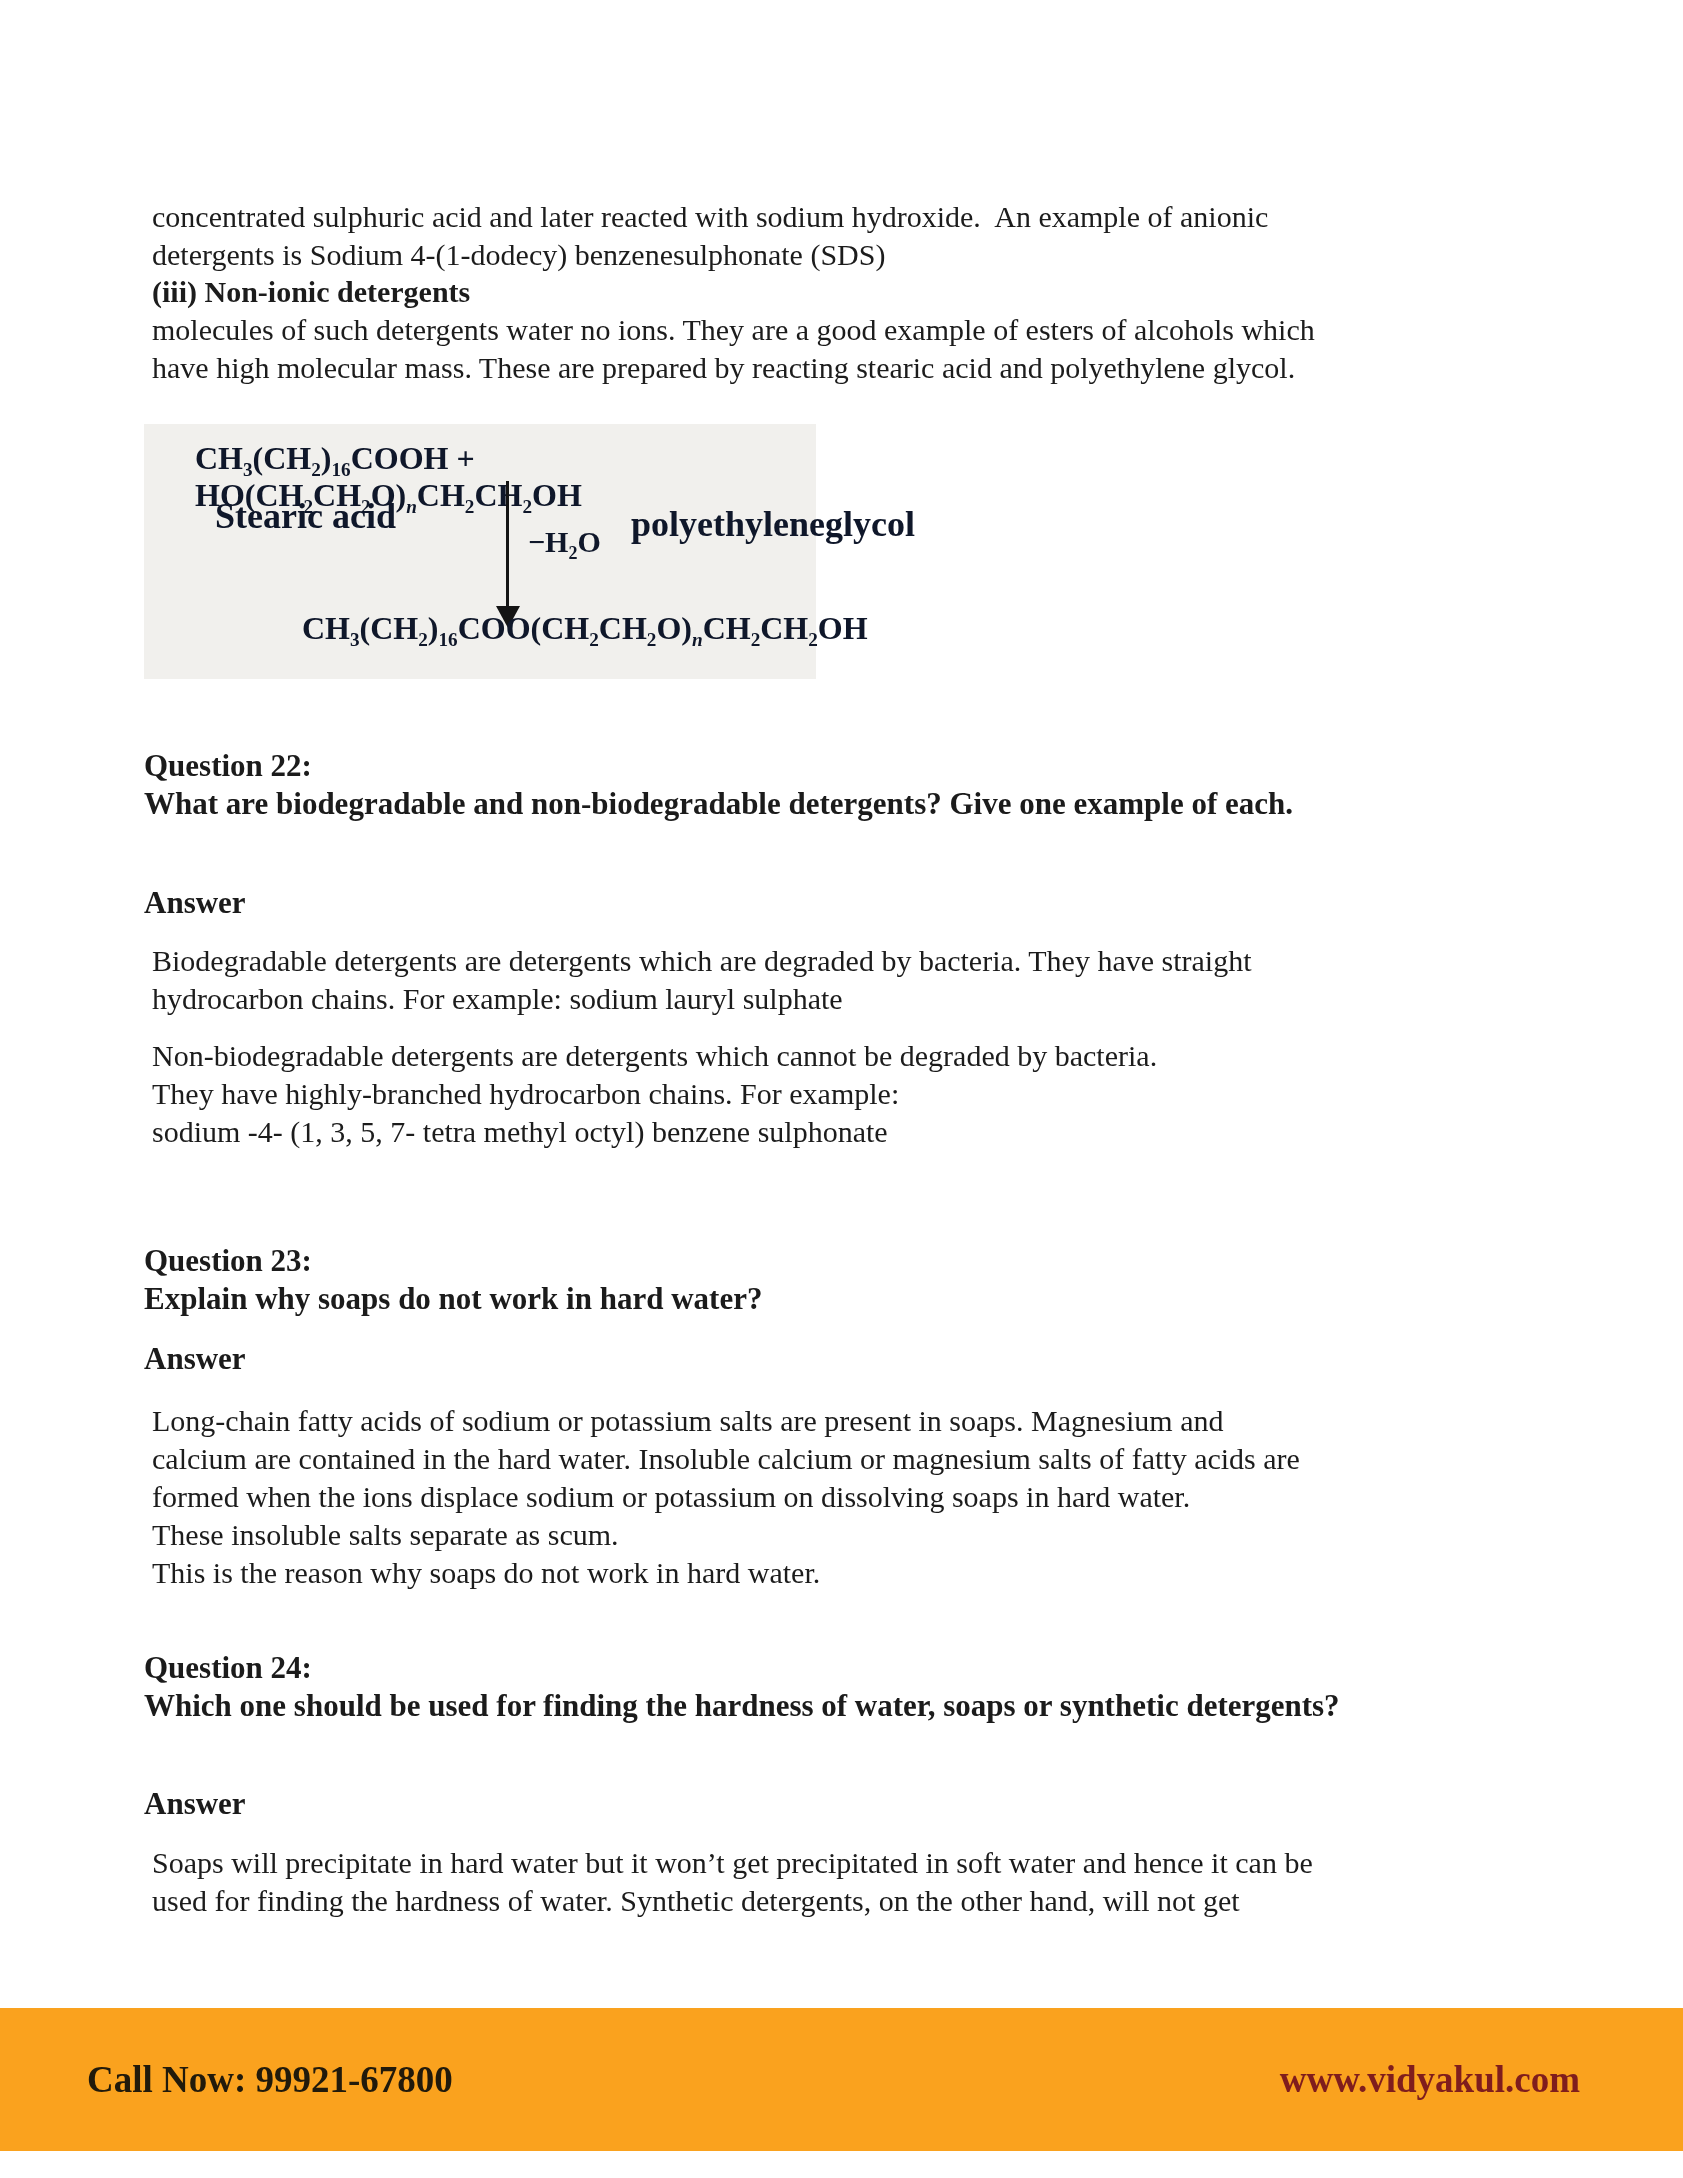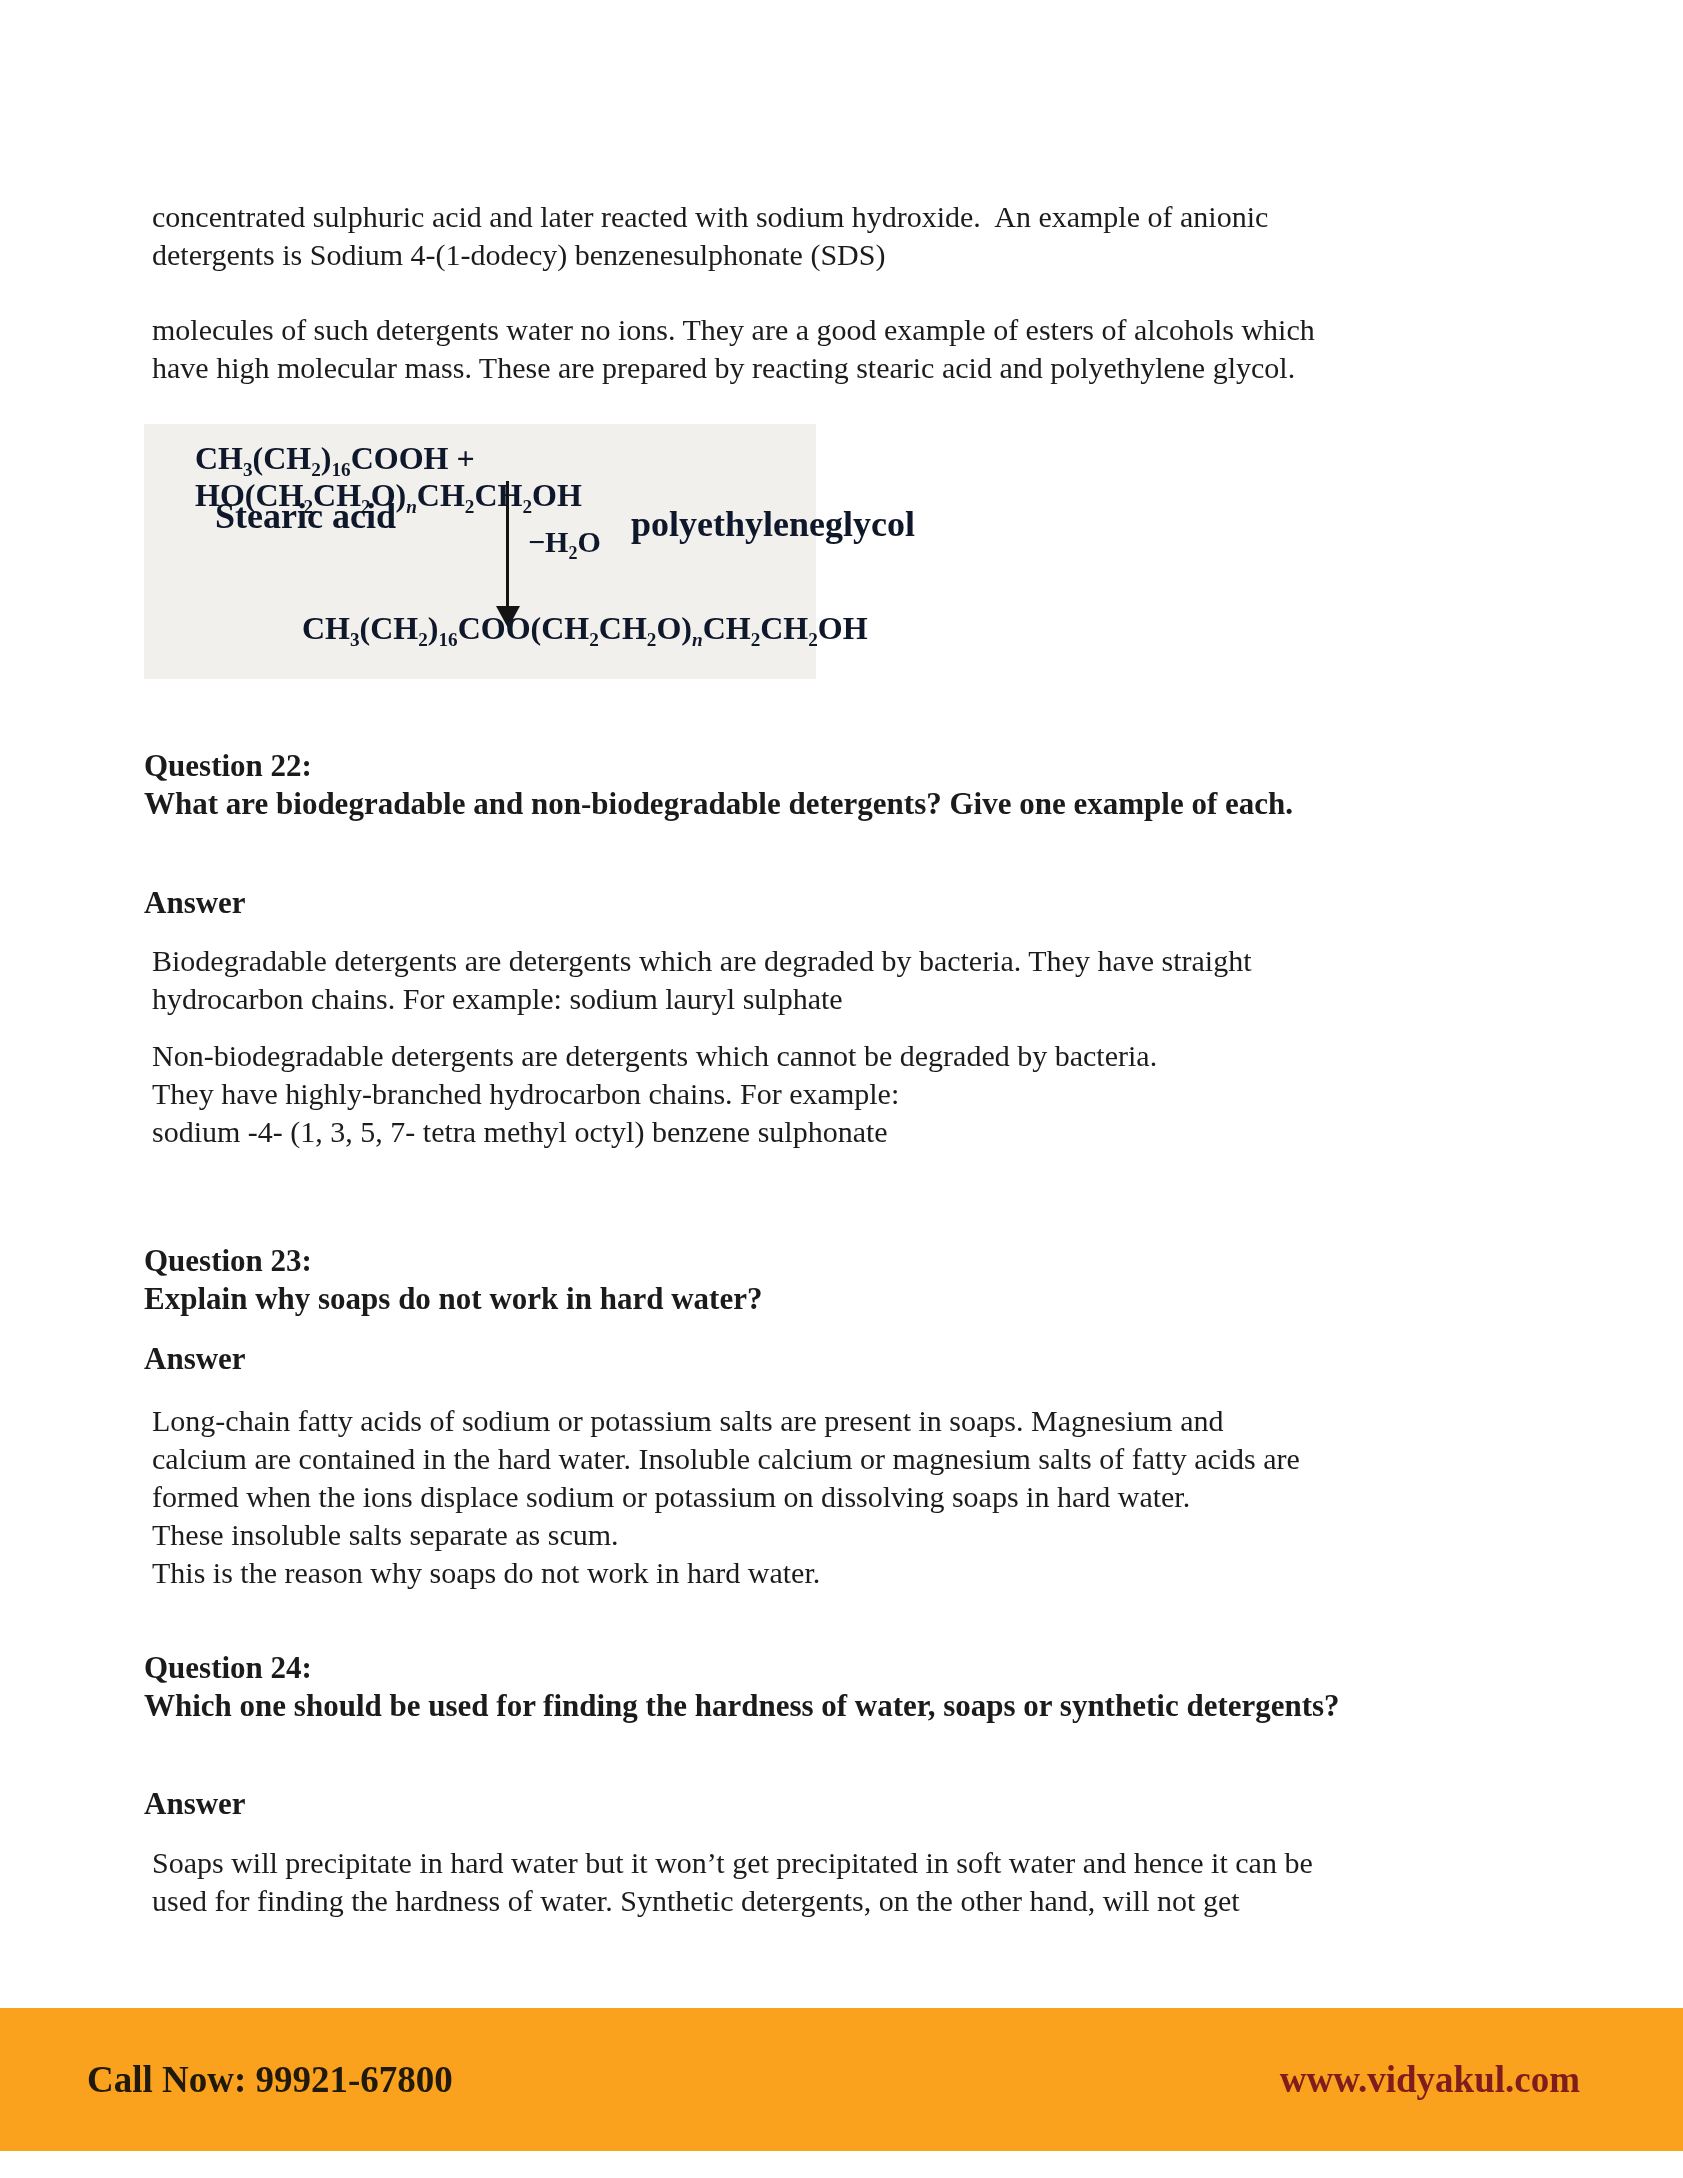--- a/index.html
+++ b/index.html
@@ -90,20 +90,21 @@
   }
 </style>
 </head>
 <body>
 
 <div class="page">
 
   <p class="body-text" style="top:198px">concentrated sulphuric acid and later reacted with sodium hydroxide.  An example of anionic
 detergents is Sodium 4-(1-dodecy) benzenesulphonate (SDS)</p>
 
+  <p class="body-text bold" style="top:273px">(iii) Non-ionic detergents</p>
 
   <p class="body-text" style="top:311px">molecules of such detergents water no ions. They are a good example of esters of alcohols which
 have high molecular mass. These are prepared by reacting stearic acid and polyethylene glycol.</p>
 
   <div class="equation">
     <div class="eq-row1 formula"><span>CH</span><sub>3</sub><span>(CH</span><sub>2</sub><span>)</span><sub>16</sub><span>COOH + HO(CH</span><sub>2</sub><span>CH</span><sub>2</sub><span>O)</span><sub class="it">n</sub><span>CH</span><sub>2</sub><span>CH</span><sub>2</sub><span>OH</span></div>
     <div class="eq-label stearic">Stearic acid</div>
     <div class="eq-label peg">polyethyleneglycol</div>
     <div class="eq-arrow-line"></div>
     <div class="eq-arrow-head"></div>

